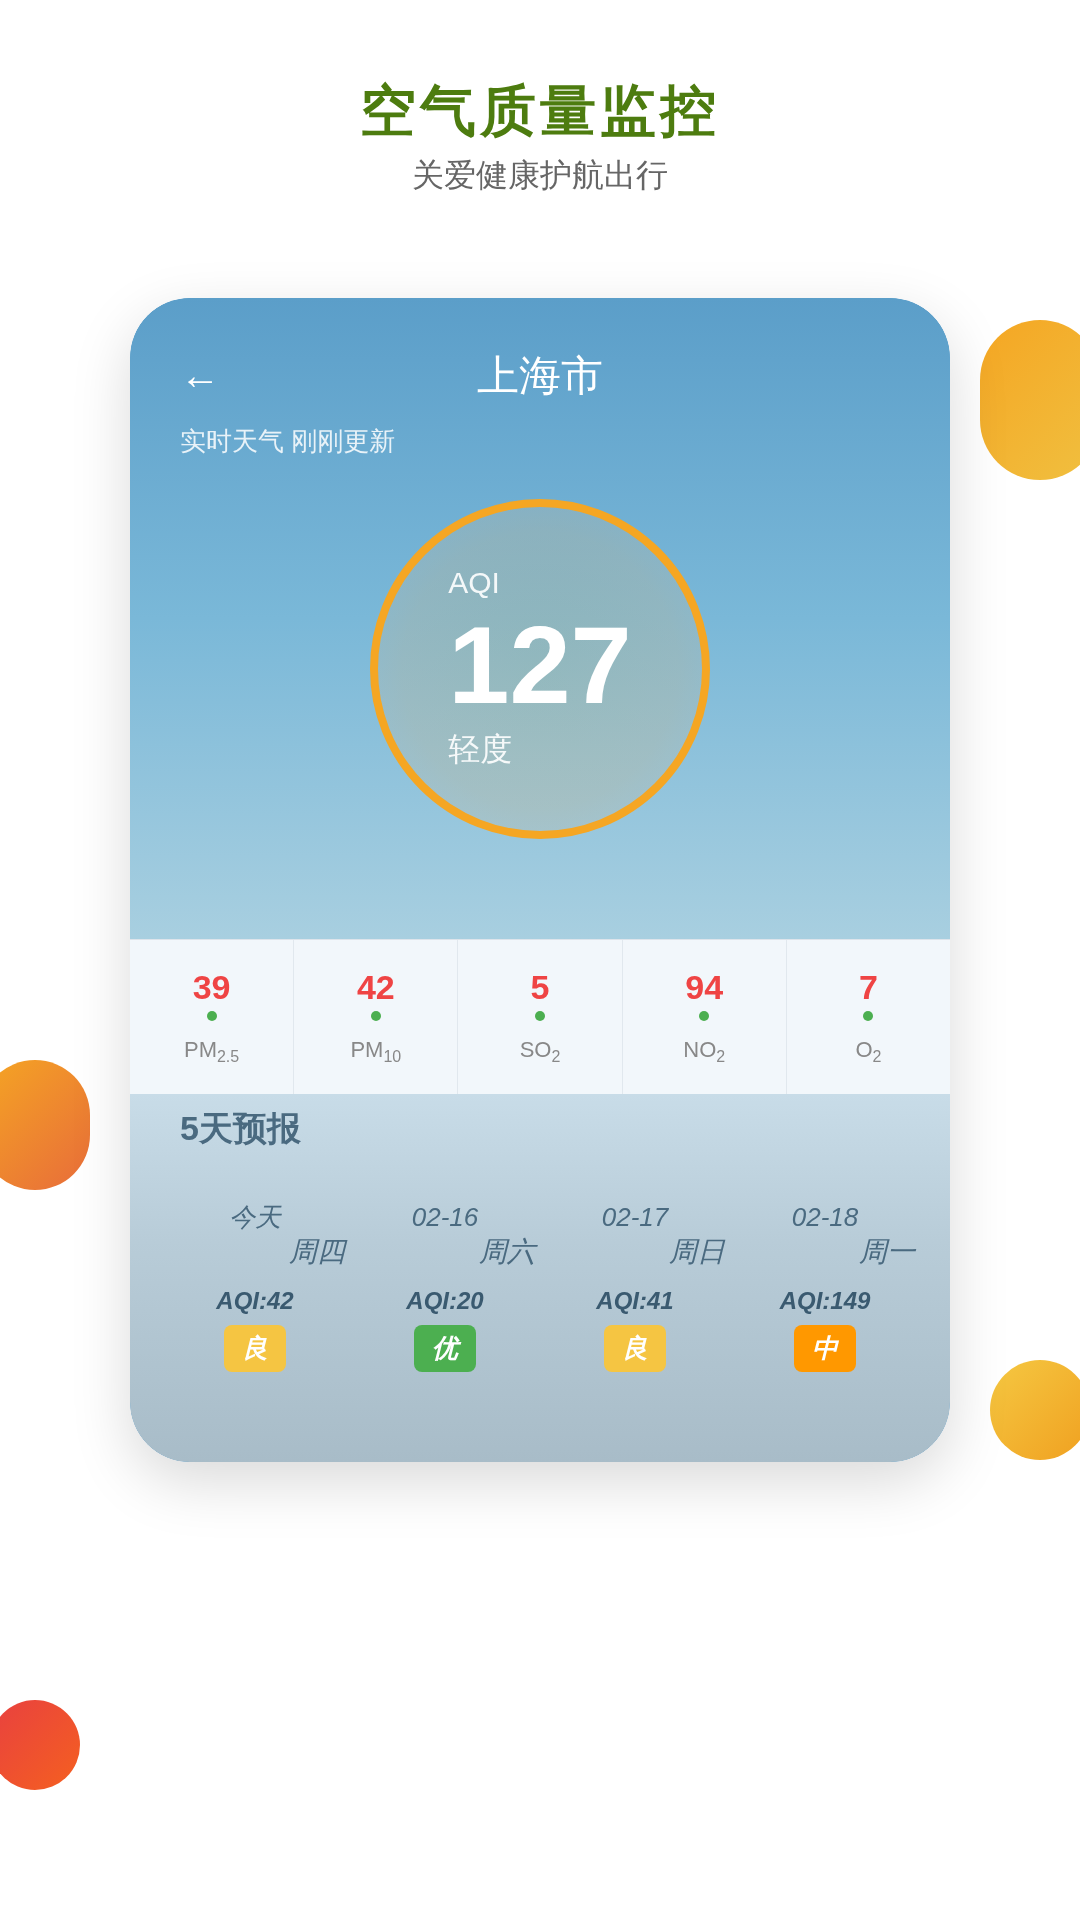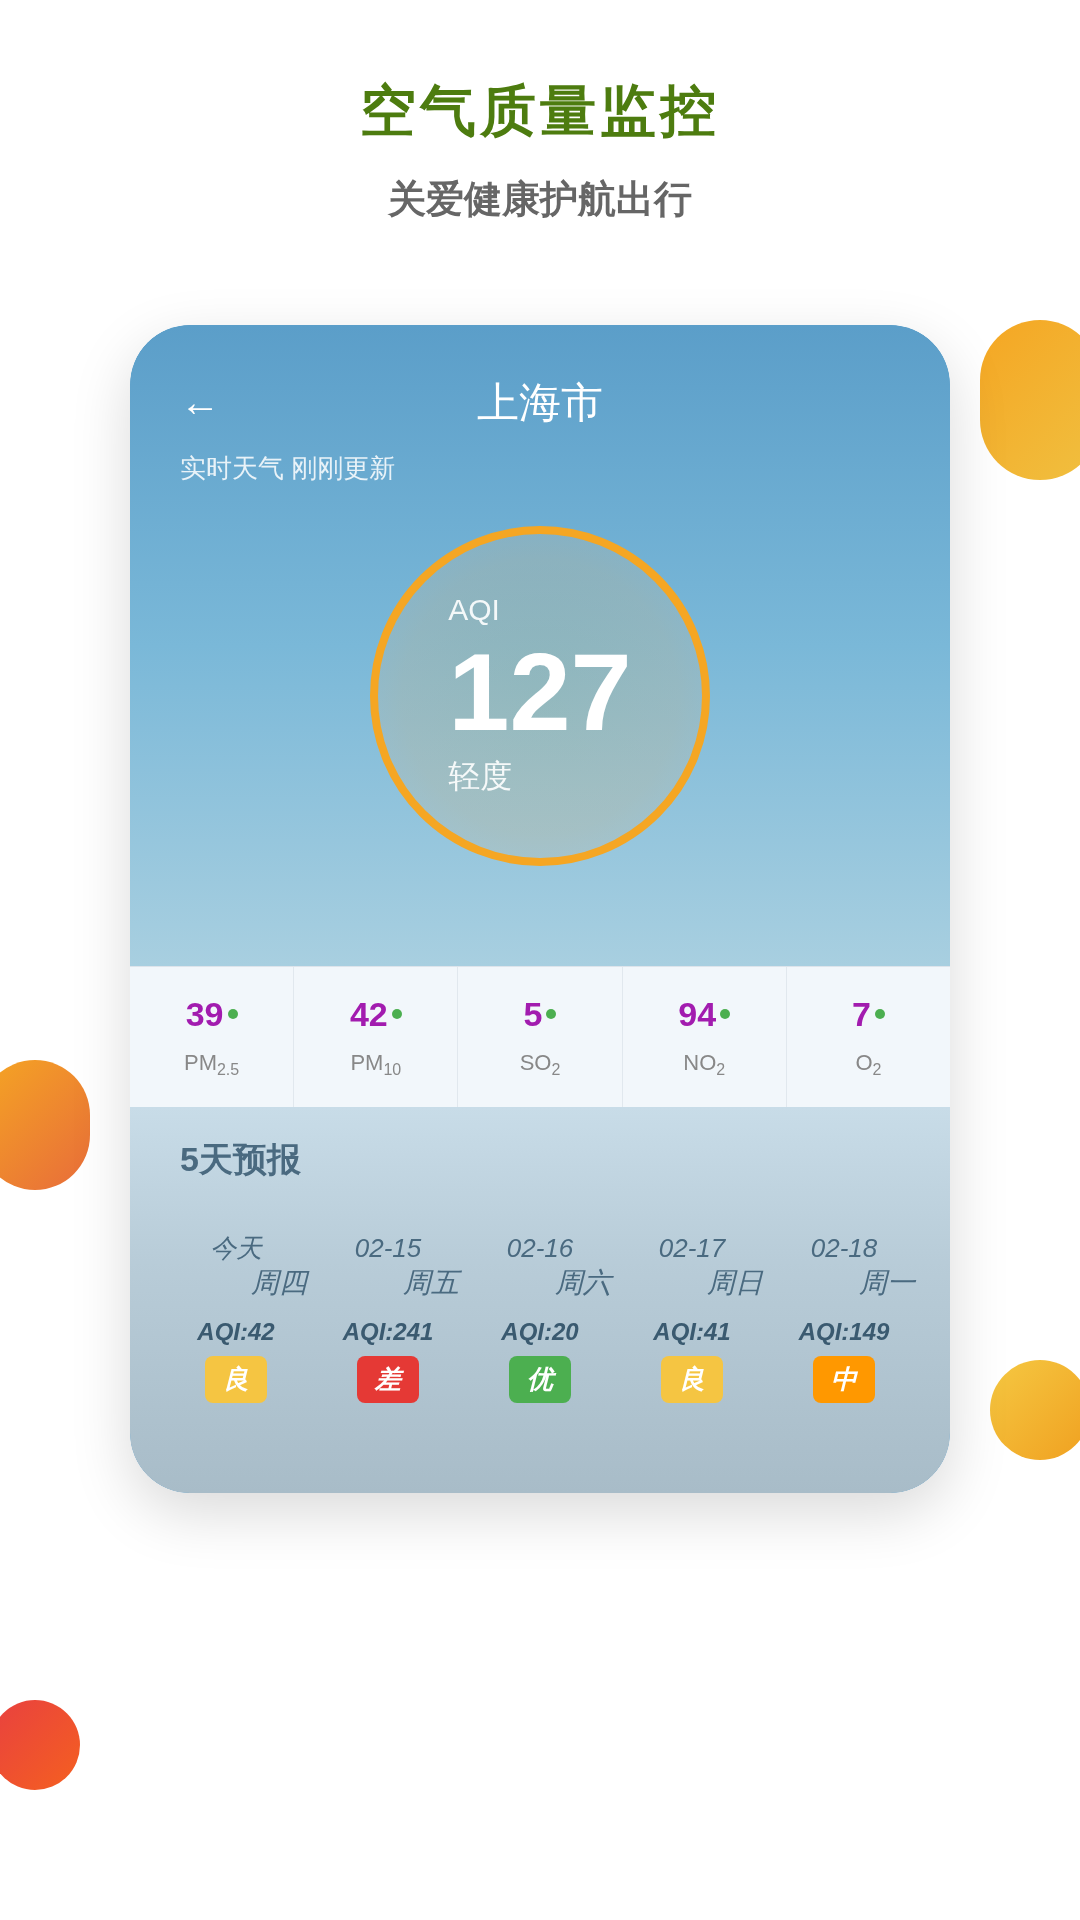--- a/index.html
+++ b/index.html
@@ -63,24 +63,24 @@
       padding: 80px 40px 40px;
     }
     .main-title {
       font-size: 56px;
       font-weight: 900;
       color: #4d7c0f;
       letter-spacing: 4px;
       line-height: 1.1;
     }
     .sub-title {
-      font-size: 38px;
-      font-weight: 700;
+      font-size: 32px;
+      font-weight: 400;
       color: #666666;
-      margin-top: 32px;
+      margin-top: 12px;
     }
 
     
     .phone-container {
       position: relative;
       z-index: 1;
       margin: 60px auto 0;
       width: 820px;
       background: #f0f4f8;
       border-radius: 60px;
@@ -180,25 +180,26 @@
       text-align: center;
       padding: 28px 10px;
       border-right: 1px solid rgba(200,210,220,0.4);
     }
     .metric-item:last-child {
       border-right: none;
     }
     .metric-value {
       font-size: 34px;
       font-weight: 600;
-      color: #a21caf;
+      color: #ef4444;
       display: flex;
       align-items: center;
       justify-content: center;
       gap: 4px;
+      flex-direction: column;
     }
     .dot-green {
       width: 10px;
       height: 10px;
       background: #4caf50;
       border-radius: 50%;
       display: inline-block;
     }
     .metric-name {
       font-size: 22px;
@@ -208,21 +209,21 @@
     .metric-name sub {
       font-size: 16px;
     }
 
     
     .forecast-section {
       background: linear-gradient(180deg, #c8dce8 0%, #b8ccd8 40%, #a8bcc8 100%);
       padding: 0 0 60px;
     }
     .forecast-header {
-      padding: 30px 50px 20px;
+      padding: 12px 50px 20px;
       font-size: 34px;
       font-weight: 600;
       color: #4a6a80;
     }
     .forecast-row {
       display: flex;
       padding: 20px 30px;
       gap: 0;
       font-style: italic;
     }
@@ -339,26 +340,20 @@
       <div class="forecast-header">5天预报</div>
       <div class="forecast-row">
 
         <div class="forecast-day">
           <div class="forecast-date">今天</div>
           <div class="forecast-weekday">周四</div>
           <div class="forecast-aqi-text">AQI:42</div>
           <span class="forecast-badge badge-good">良</span>
         </div>
 
-        <div class="forecast-day">
-          <div class="forecast-date">02-15</div>
-          <div class="forecast-weekday">周五</div>
-          <div class="forecast-aqi-text">AQI:241</div>
-          <span class="forecast-badge badge-poor">差</span>
-        </div>
 
         <div class="forecast-day">
           <div class="forecast-date">02-16</div>
           <div class="forecast-weekday">周六</div>
           <div class="forecast-aqi-text">AQI:20</div>
           <span class="forecast-badge badge-excellent">优</span>
         </div>
 
         <div class="forecast-day">
           <div class="forecast-date">02-17</div>

